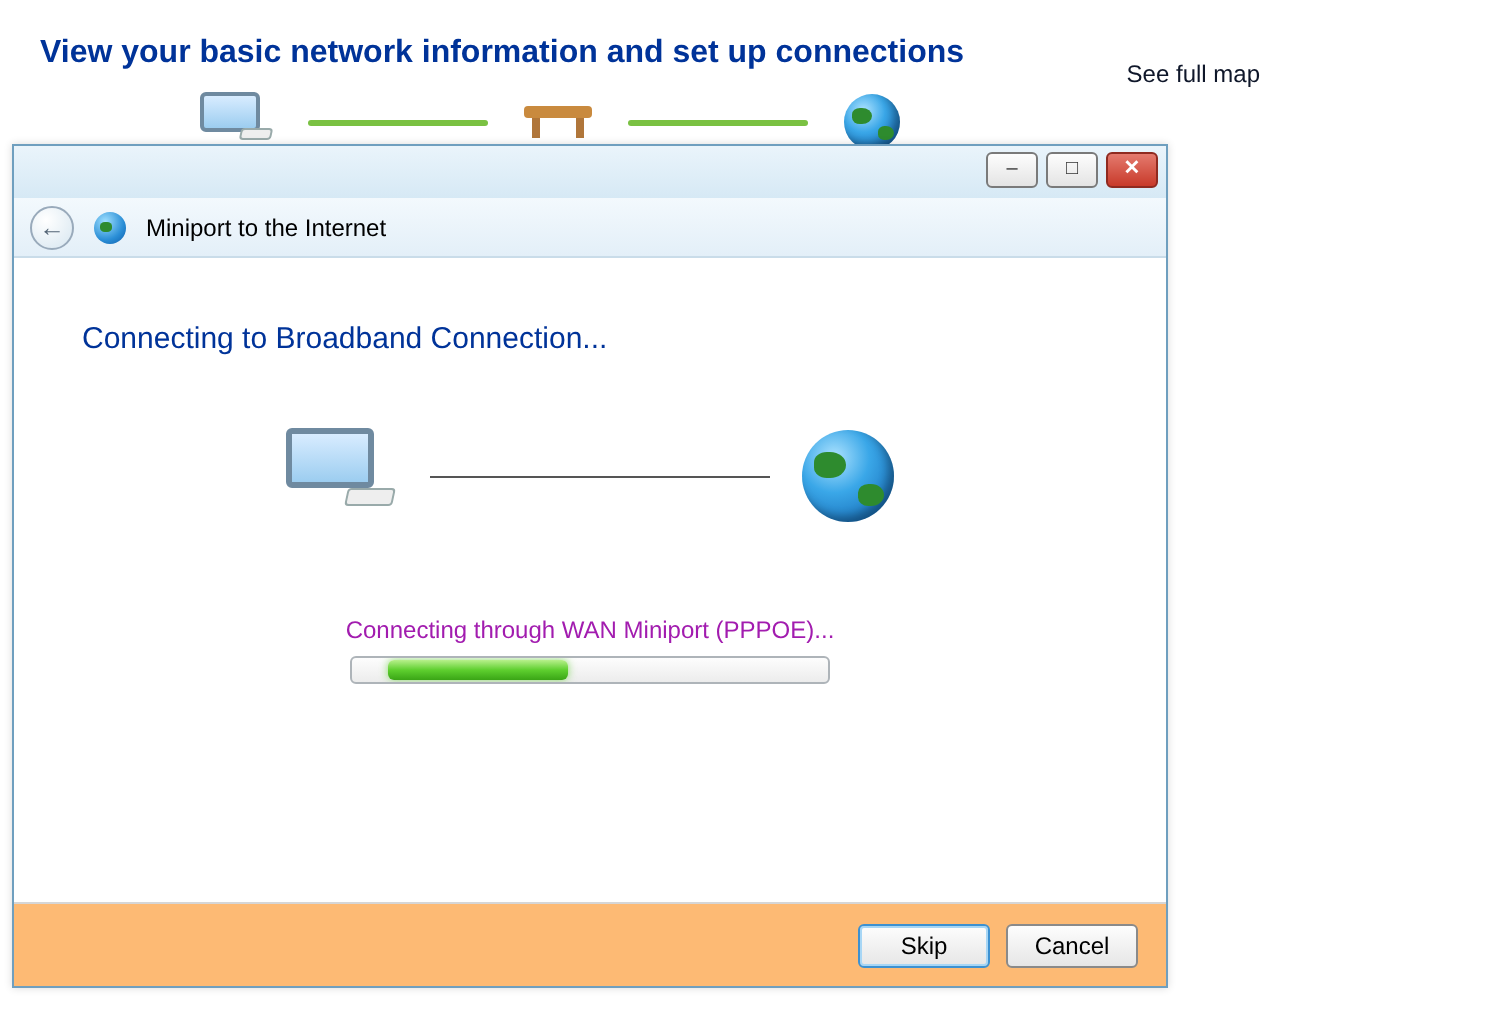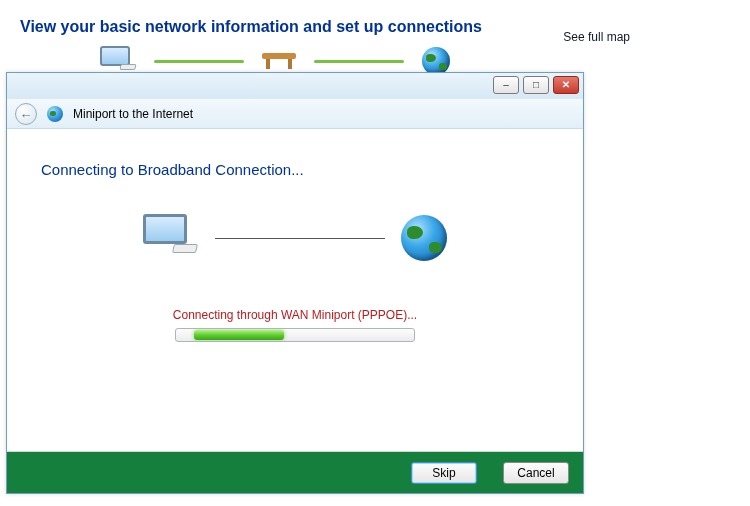--- a/index.html
+++ b/index.html
@@ -207,21 +207,21 @@
   }
   .connect-line {
     width: 170px;
     height: 0;
     border-top: 1px solid #555;
   }
 
   .status-text {
     text-align: center;
     font-size: 12px;
-    color: #b91c1c;
+    color: #a21caf;
     margin-bottom: 6px;
   }
 
   .progress {
     width: 240px;
     height: 14px;
     margin: 0 auto;
     border: 1px solid #aeb4b9;
     border-radius: 3px;
     background: linear-gradient(#fdfdfd,#ececec);
@@ -237,26 +237,26 @@
     background: linear-gradient(#b7f08b,#5ecf2f 50%,#3aa516);
     box-shadow: 0 0 4px rgba(94,207,47,.7);
   }
 
   
   .wiz-footer {
     position: absolute;
     left:0; right:0; bottom:0;
     height: 42px;
     border-top: 1px solid #d6d6d6;
-    background: #15803d;
+    background: #fdba74;
     display:flex;
     justify-content:flex-end;
     align-items:center;
     padding-right: 14px;
-    gap: 26px;
+    gap: 8px;
   }
   .wiz-btn {
     min-width: 66px;
     height: 22px;
     font: inherit;
     border: 1px solid #8a8a8a;
     border-radius: 3px;
     background: linear-gradient(#fdfdfd,#e6e6e6);
     cursor: pointer;
   }

